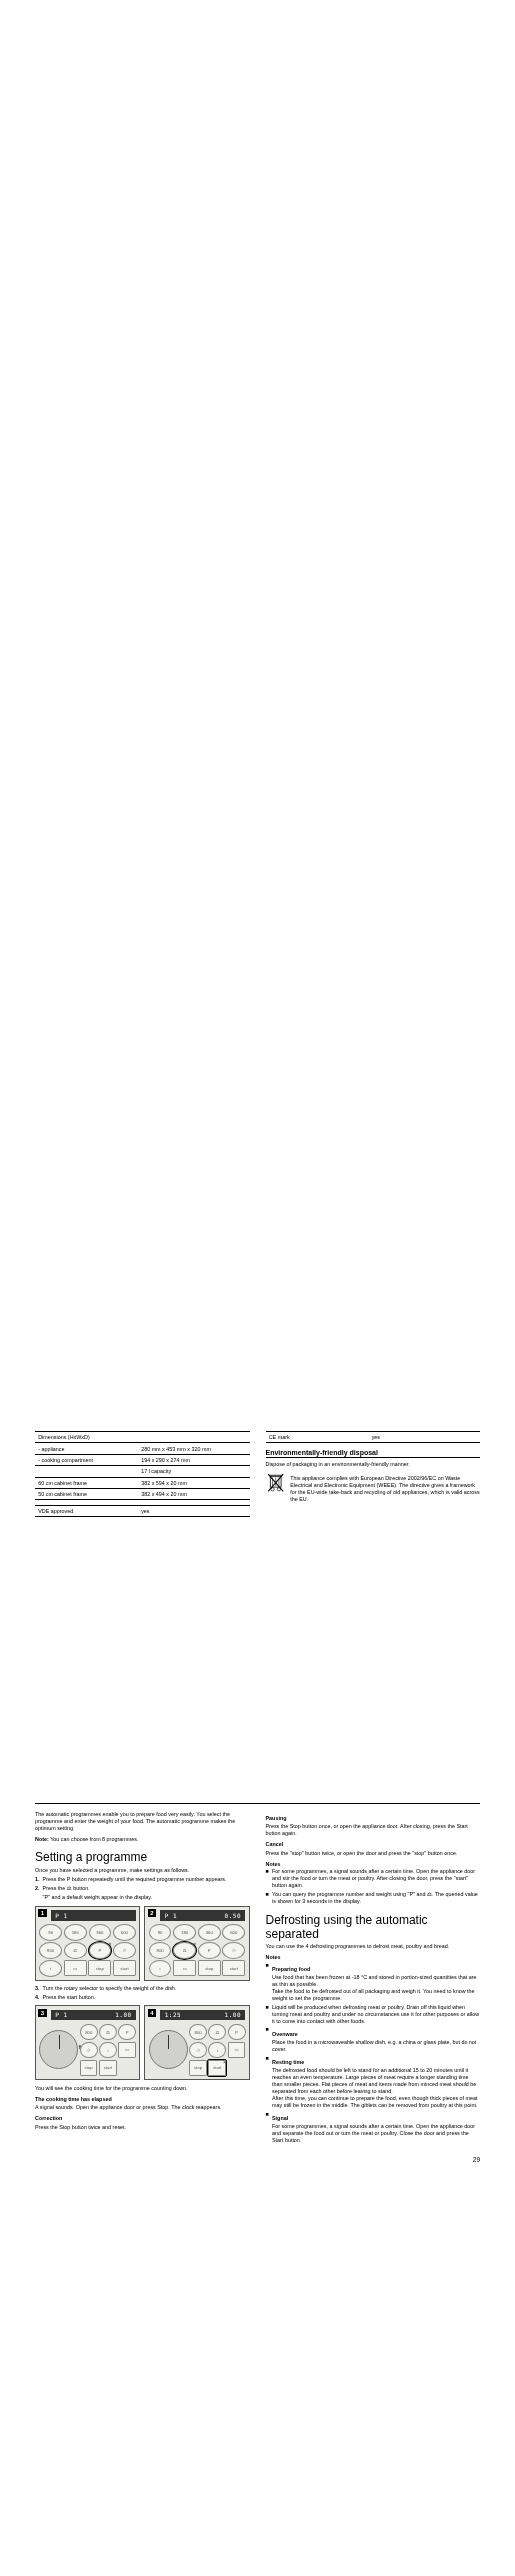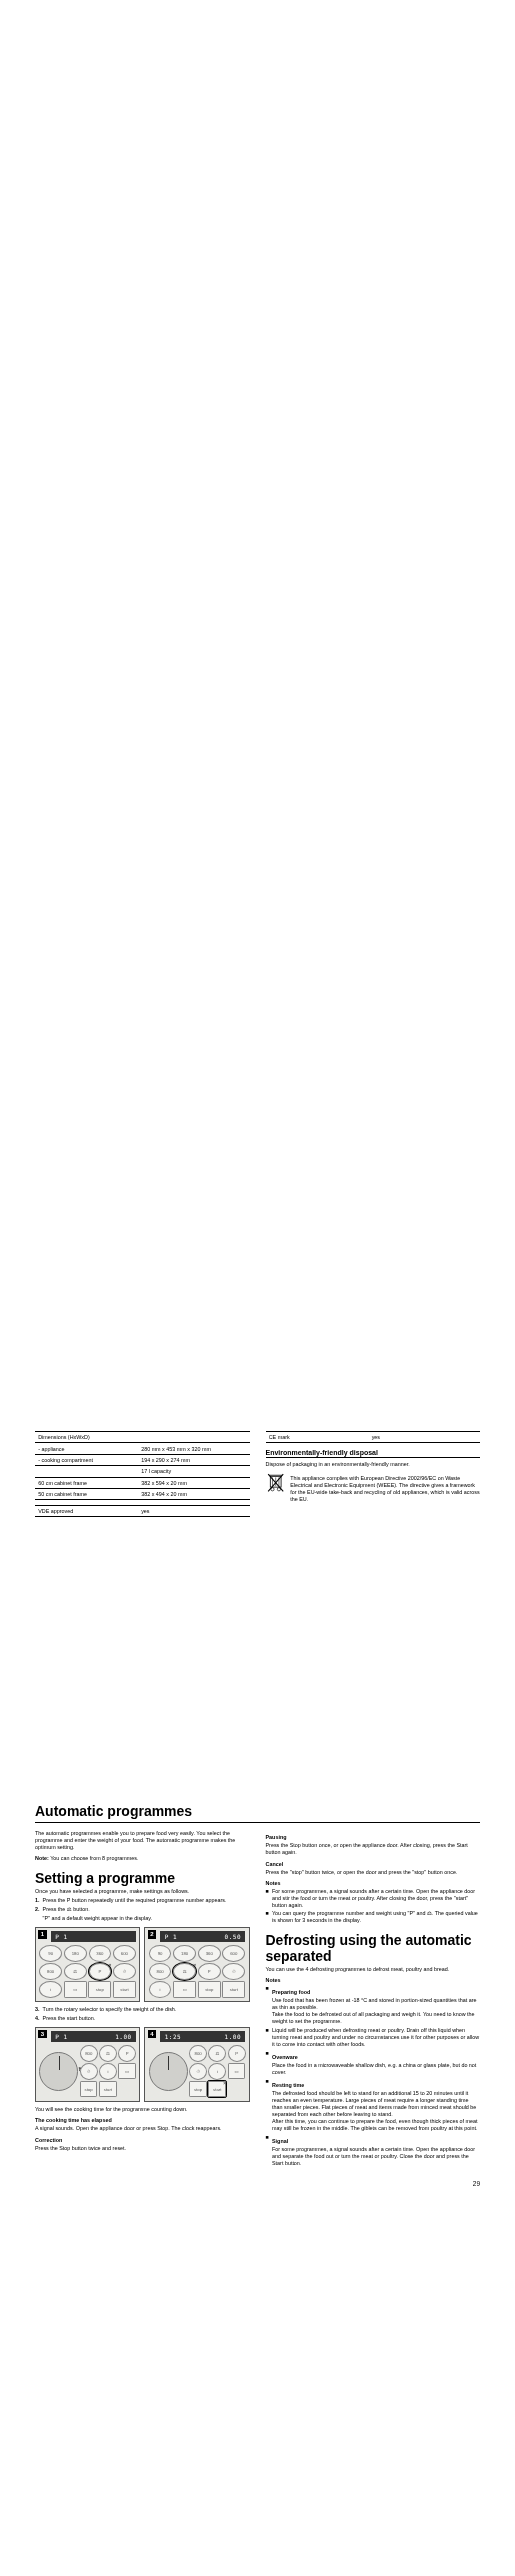--- a/index.html
+++ b/index.html
@@ -77,22 +77,22 @@
   }
   .intro {
     font-size: 5.4px;
     margin-bottom: 4.3px;
     line-height: 1.3;
   }
   .note-label {
     font-weight: bold;
   }
   .sub-title {
-    font-size: 14px;
-    font-weight: bold;
+    font-size: 12px;
+    font-weight: normal;
     margin: 7.6px 0 2.2px 0;
   }
   .step {
     display: flex;
     margin: 2.2px 0;
     font-size: 5.4px;
     line-height: 1.3;
   }
   .step-num {
     font-weight: bold;
@@ -315,21 +315,20 @@
             <line x1="32" y1="4" x2="4" y2="36" stroke="#000" stroke-width="2"></line>
           </svg>
         </div>
         <div class="para">This appliance complies with European Directive 2002/96/EC on Waste Electrical and Electronic Equipment (WEEE). The directive gives a framework for the EU-wide take-back and recycling of old appliances, which is valid across the EU.</div>
       </div>
     </div>
   </div>
 
   <div class="big-gap"></div>
 
-  <h1 class="main">Automatic programmes</h1>
   <div class="main-rule"></div>
 
   <div class="two-col-main">
 
     <div class="col">
       <div class="intro">The automatic programmes enable you to prepare food very easily. You select the programme and enter the weight of your food. The automatic programme makes the optimum setting.</div>
       <div class="intro">
         <span class="note-label">Note:</span><span> You can choose from 8 programmes.</span>
       </div>
 

